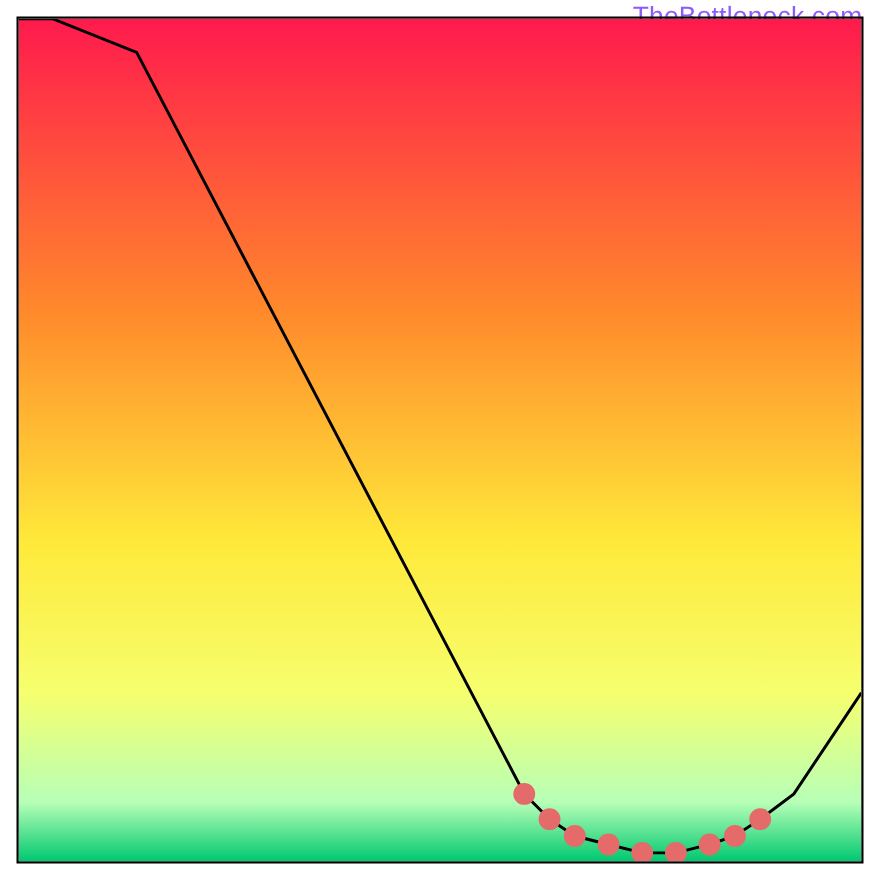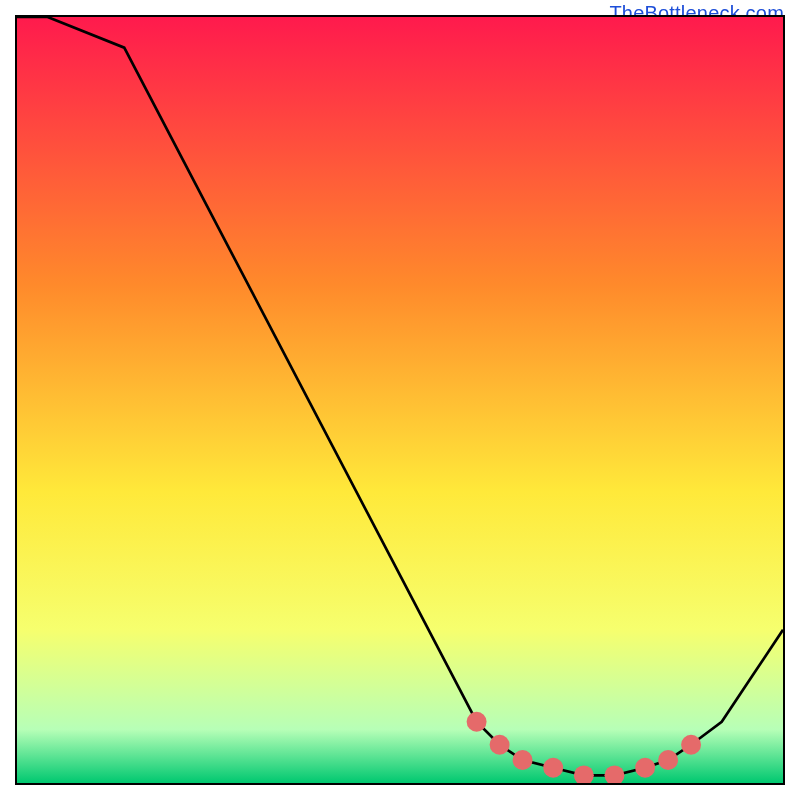--- a/index.html
+++ b/index.html
@@ -37,23 +37,23 @@
     position: absolute;
     left: 0;
     top: 0;
     width: 100%;
     height: 100%;
   }
   .watermark {
     position: absolute;
     top: 2px;
     right: 16px;
-    font-size: 20px;
+    font-size: 24px;
     font-weight: 500;
-    color: #1d4ed8;
+    color: #8b5cf6;
     letter-spacing: 0.2px;
   }
 </style>
 </head>
 <body>
 
 <div class="frame">
   <div class="watermark">TheBottleneck.com</div>
   <div class="plot-area">
     <svg class="gradient" preserveAspectRatio="none" viewBox="0 0 100 100">

